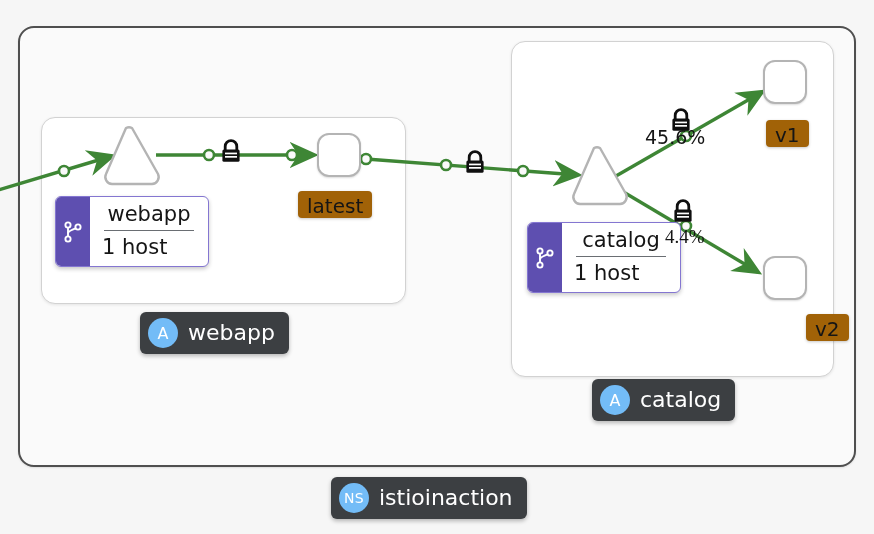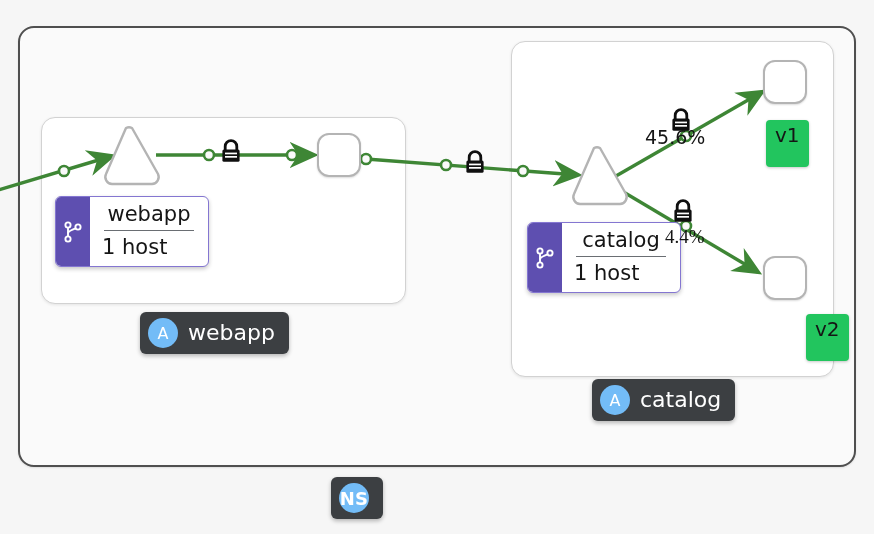--- a/index.html
+++ b/index.html
@@ -49,23 +49,23 @@
     border: 2px solid #b4b4b4;
     border-radius: 12px;
     background: #ffffff;
     box-sizing: border-box;
     box-shadow: 0 1px 2px rgba(0,0,0,0.14);
   }
 
   
   .node-label {
     position: absolute;
-    background: #22c55e;
+    background: #a16207;
     border-radius: 4px;
-    padding: 3px 9px 20px 9px;
+    padding: 3px 9px 0 9px;
     font-size: 20px;
     line-height: 24px;
     color: #151515;
     white-space: nowrap;
     box-shadow: 0 1px 3px rgba(0,0,0,0.22);
   }
 
   
   .group-label {
     position: absolute;
@@ -84,21 +84,21 @@
     background: #73bcf7;
     color: #ffffff;
     display: flex;
     align-items: center;
     justify-content: center;
     font-size: 16px;
     font-weight: 400;
     letter-spacing: .3px;
     flex: 0 0 auto;
   }
-  .group-label .badge.ns { font-size: 18px; font-weight: bold; }
+  .group-label .badge.ns { font-size: 14px; }
   .group-label .gtext {
     color: #ffffff;
     font-size: 22px;
     line-height: 26px;
     white-space: nowrap;
   }
 
   
   .vs-card {
     position: absolute;
@@ -207,20 +207,21 @@
 
     <g>
       <path d="M 600,148 L 626,194 a7,7 0 0 1 -6,10 L 580,204 a7,7 0 0 1 -6,-10 L 594,148 a7,7 0 0 1 6,0 Z" fill="#ffffff" stroke="#b4b4b4" stroke-width="2.4" stroke-linejoin="round"></path>
     </g>
   </svg>
 
   <div class="sq-node" style="left:317px; top:133px;"></div>
   <div class="sq-node" style="left:763px; top:60px;"></div>
   <div class="sq-node" style="left:763px; top:256px;"></div>
 
+  <div class="node-label" style="left:298px; top:191px;">latest</div>
   <div class="node-label" style="left:766px; top:120px;">v1</div>
   <div class="node-label" style="left:806px; top:314px;">v2</div>
 
   <div class="vs-card" style="left:55px; top:196px;">
     <div class="vs-icon">
       <svg width="22" height="24" viewBox="0 0 22 24" xmlns="http://www.w3.org/2000/svg" aria-hidden="true">
         <circle cx="6" cy="5" r="2.6" fill="none" stroke="#ffffff" stroke-width="1.9"></circle>
         <circle cx="6" cy="19" r="2.6" fill="none" stroke="#ffffff" stroke-width="1.9"></circle>
         <circle cx="16" cy="7" r="2.6" fill="none" stroke="#ffffff" stroke-width="1.9"></circle>
         <path d="M6,7.6 L6,16.4" stroke="#ffffff" stroke-width="1.9" fill="none"></path>
@@ -295,15 +296,16 @@
     <span class="gtext">webapp</span>
   </div>
 
   <div class="group-label" style="left:592px; top:379px;">
     <span class="badge">A</span>
     <span class="gtext">catalog</span>
   </div>
 
   <div class="group-label" style="left:331px; top:477px;">
     <span class="badge ns">NS</span>
+    <span class="gtext">istioinaction</span>
   </div>
 
 </div>
 
 </body></html>

